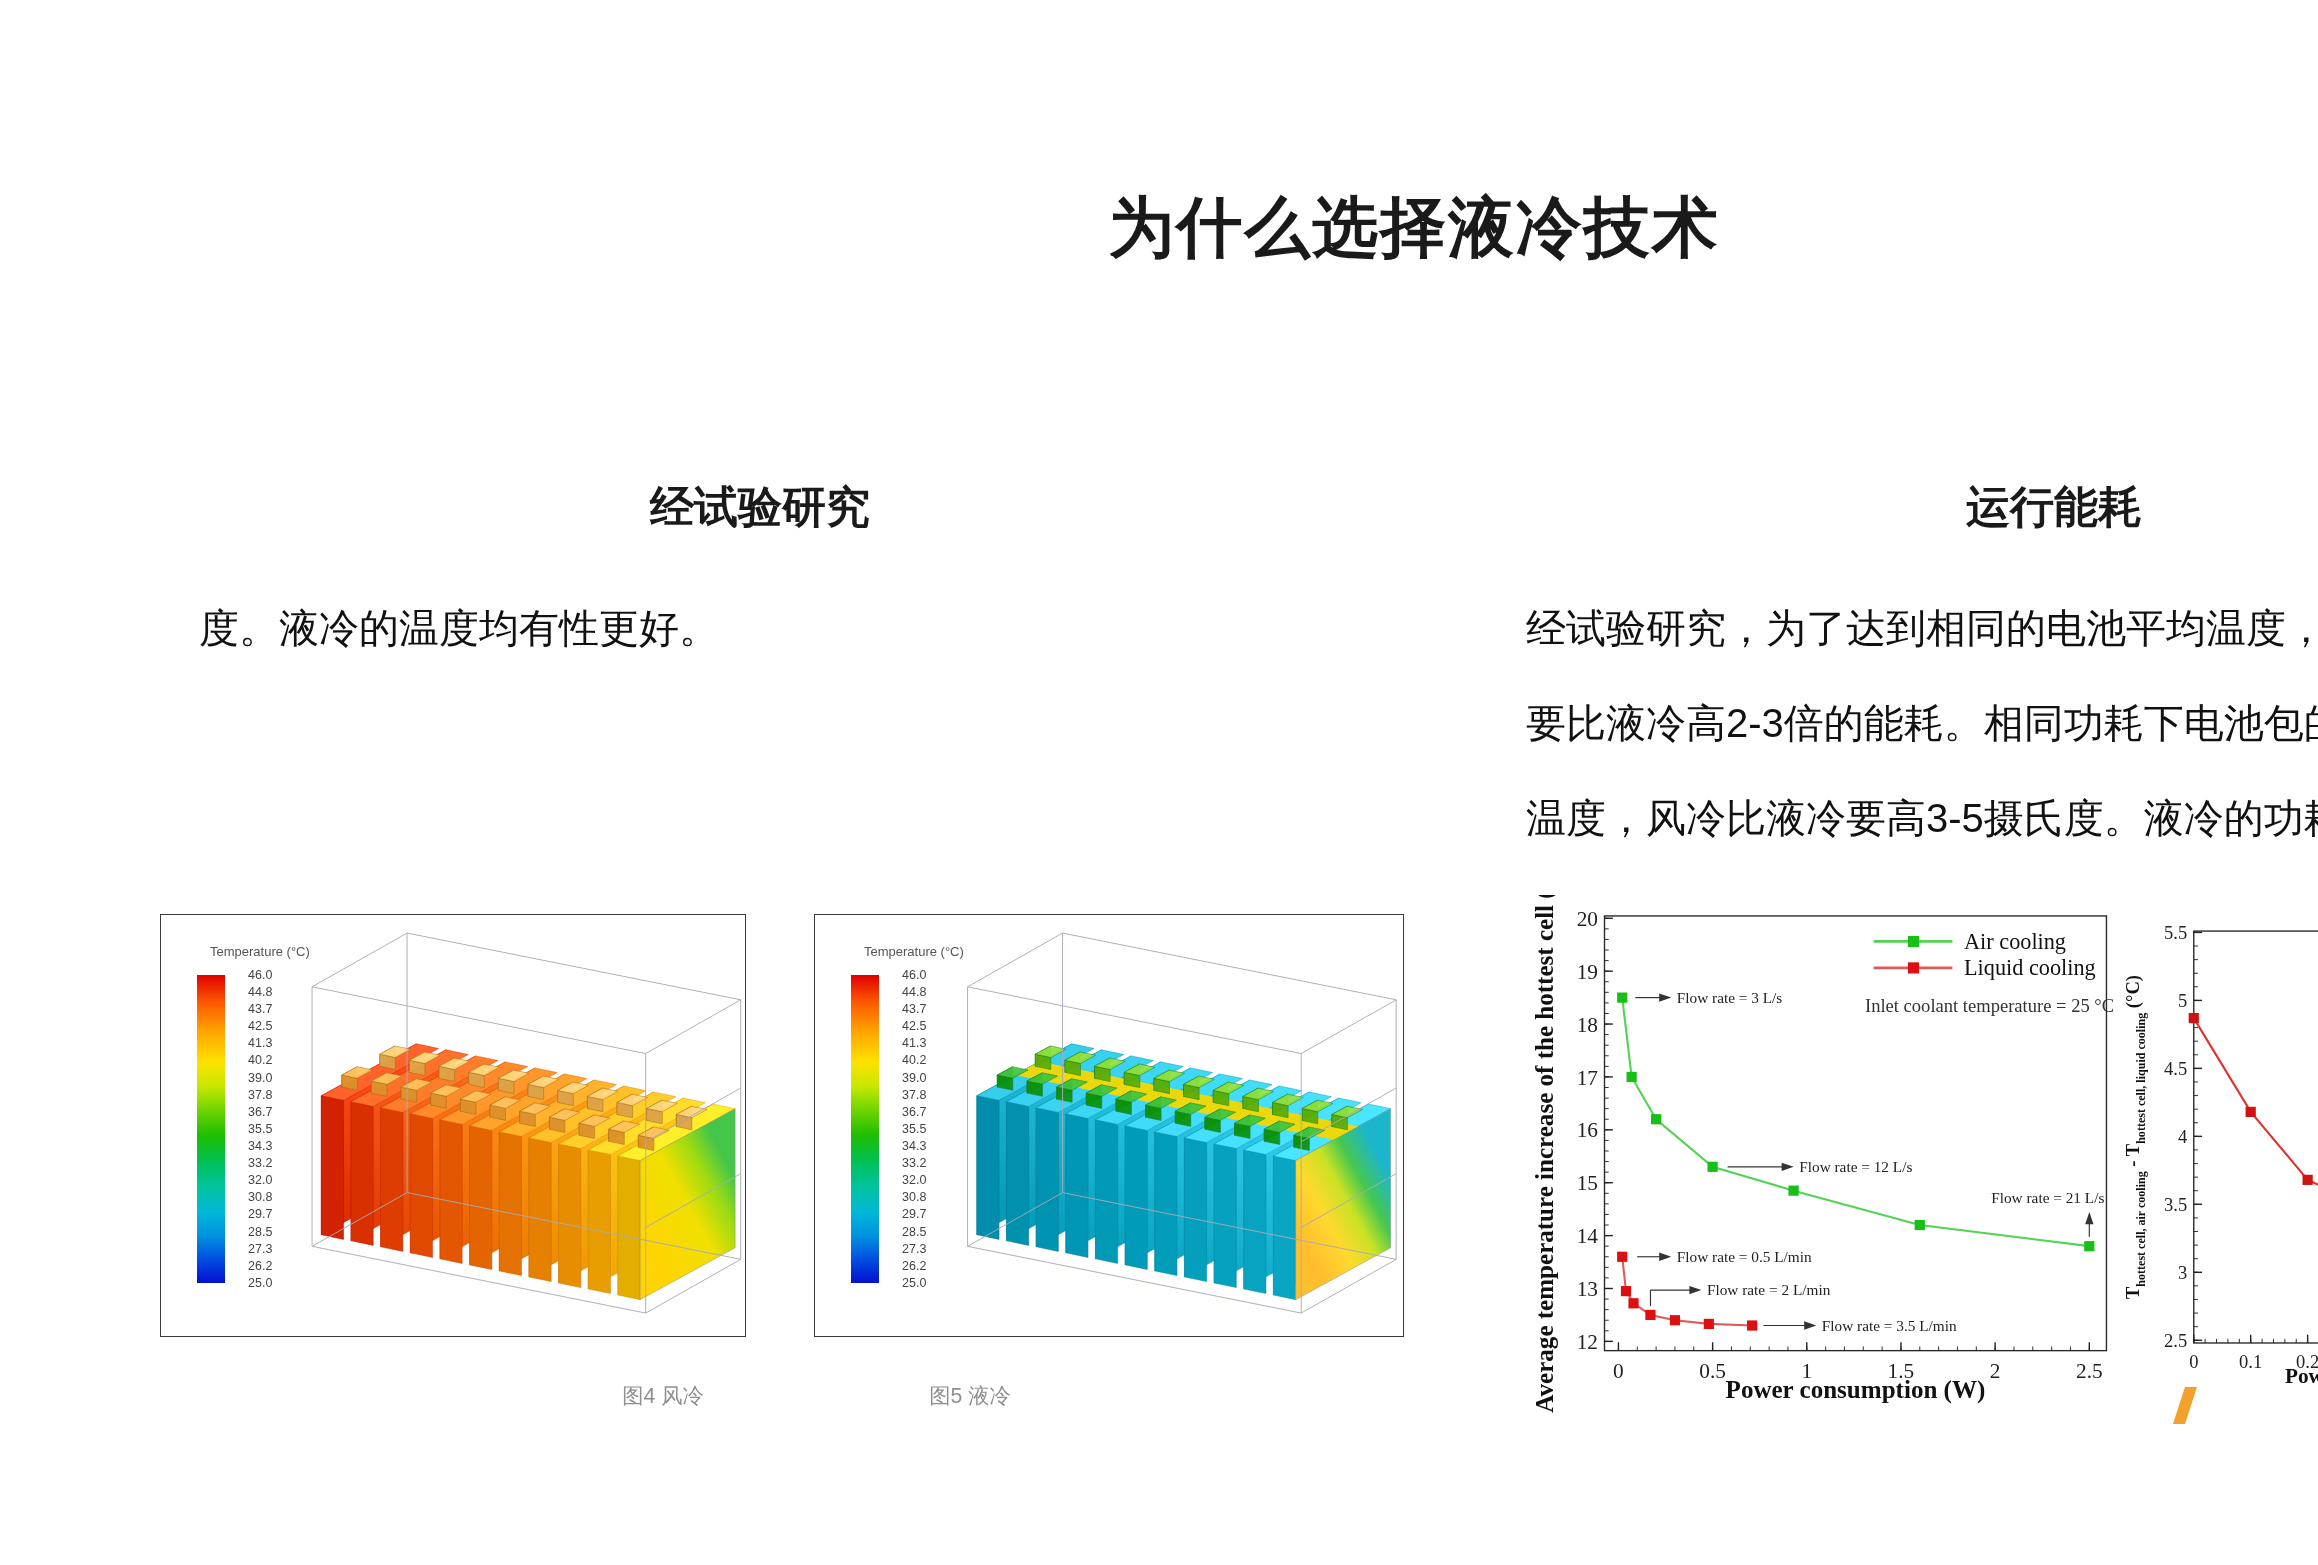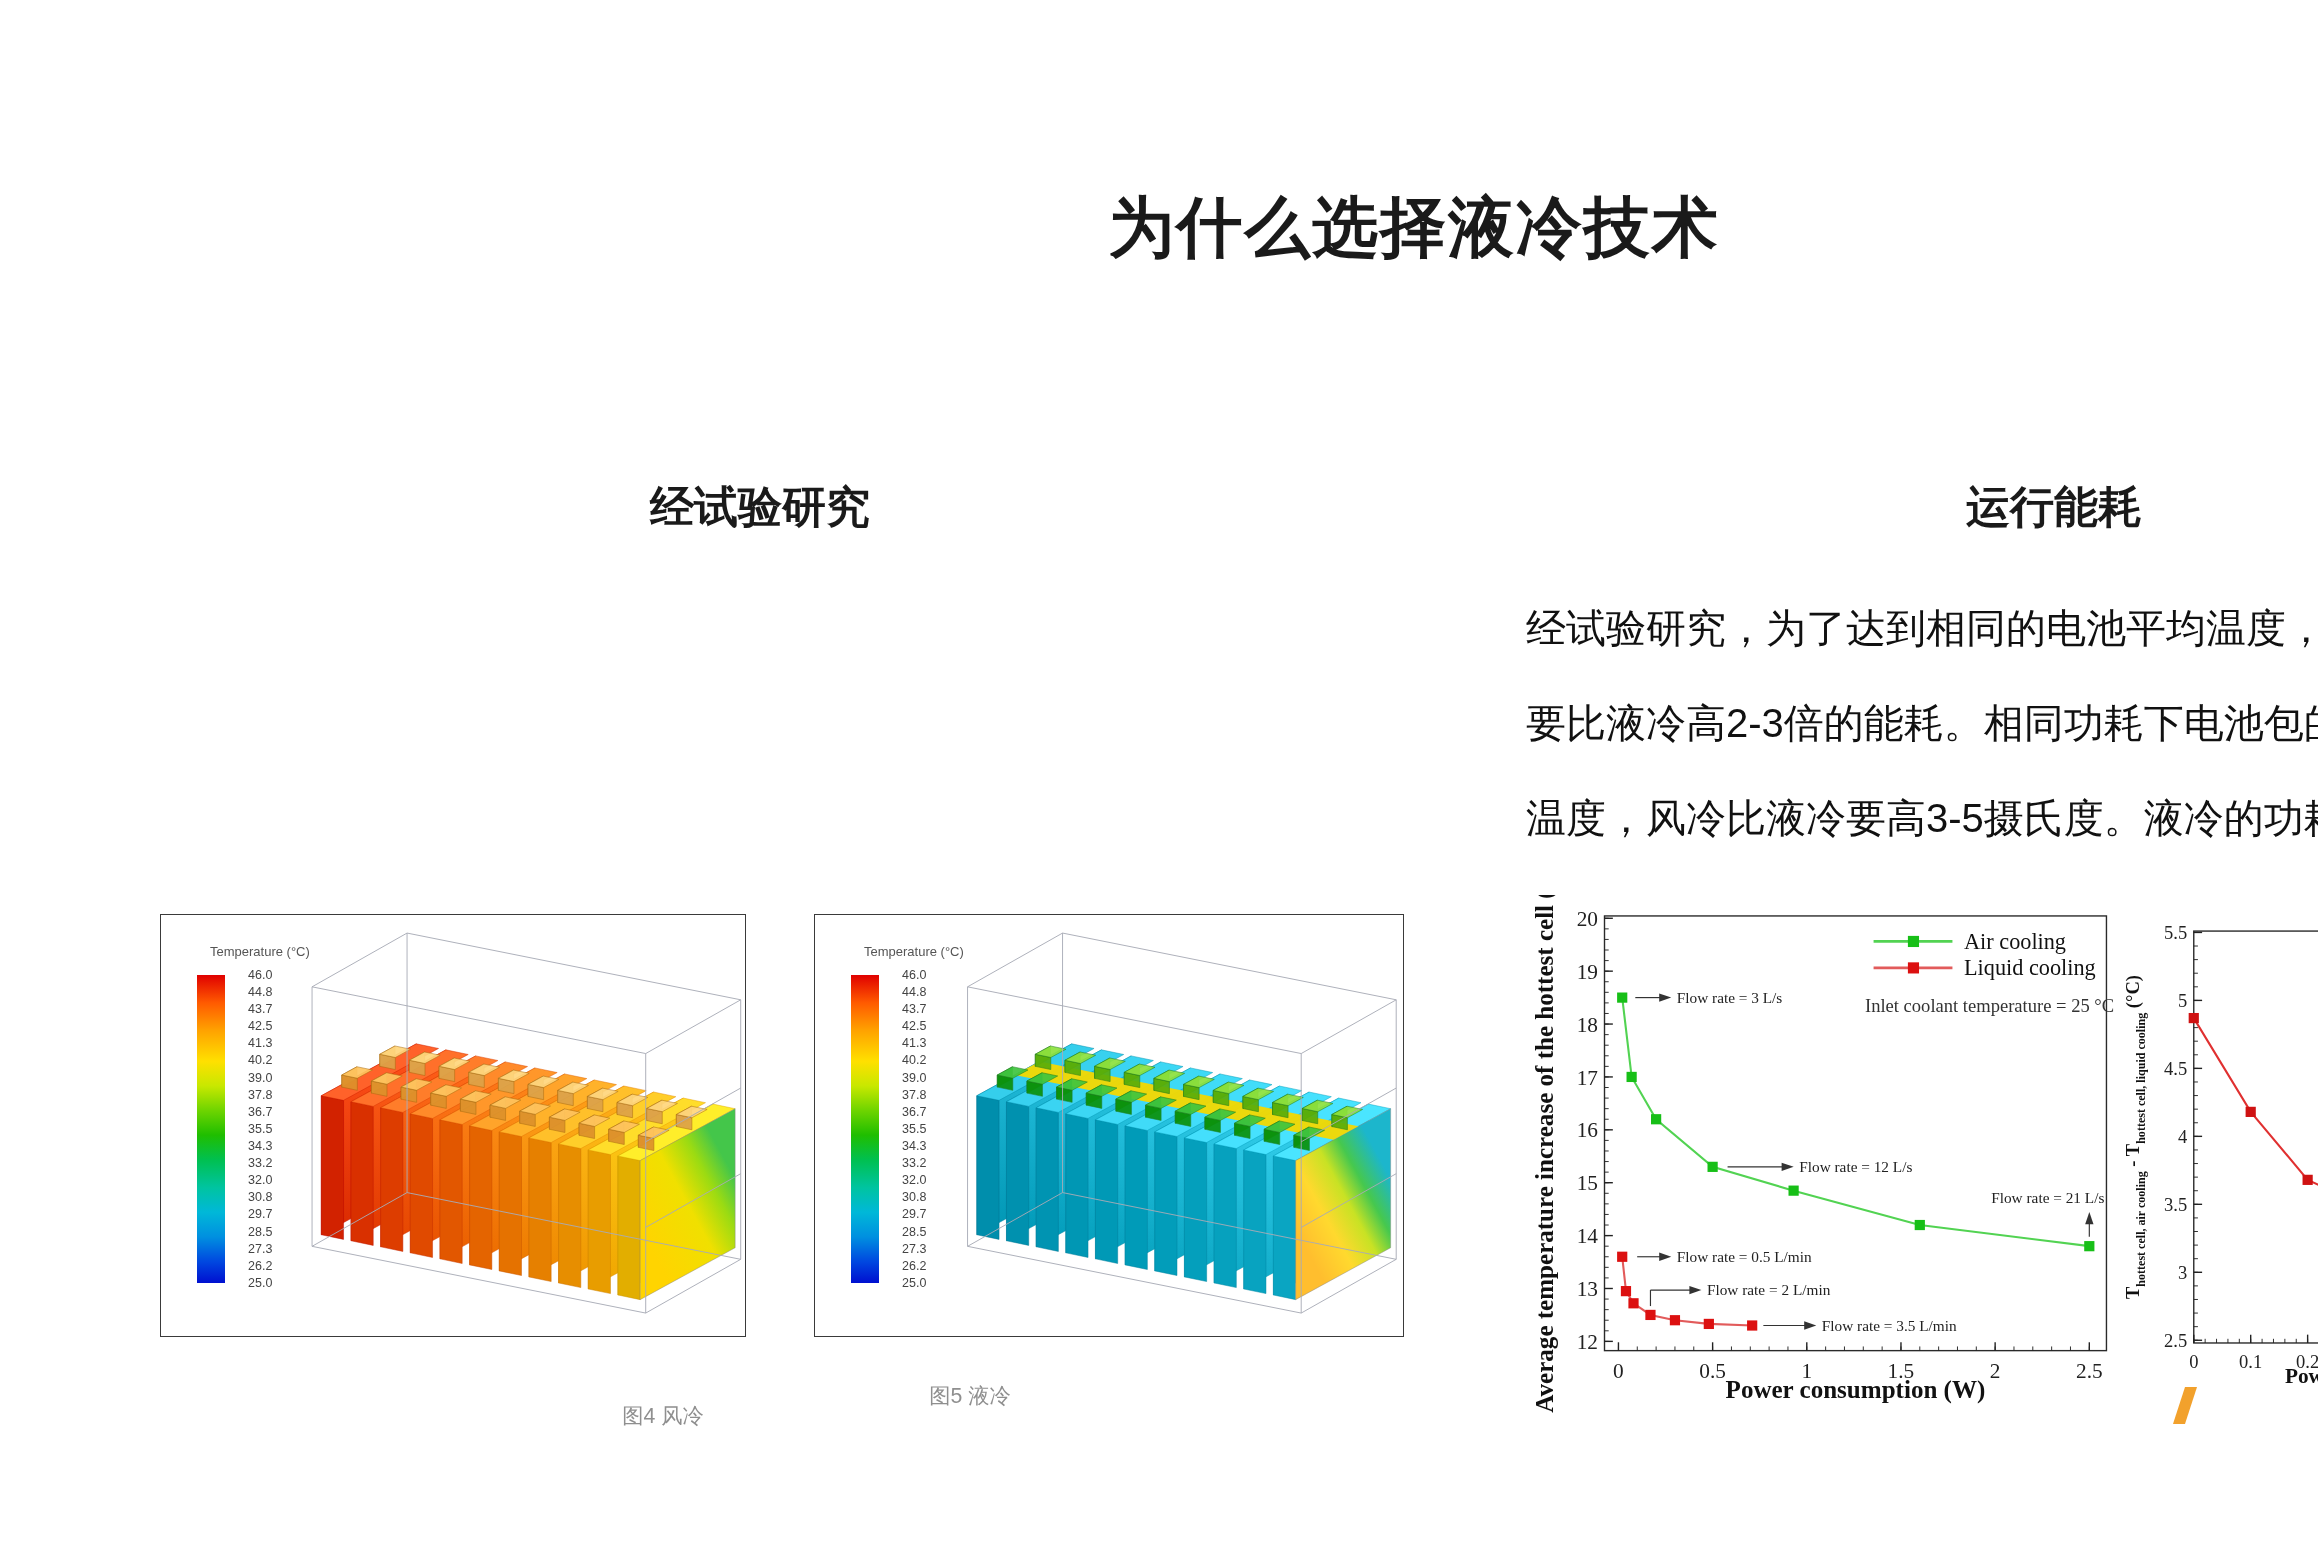--- a/index.html
+++ b/index.html
@@ -11,21 +11,21 @@
   .col-heading{top:441px;width:1150px;text-align:center;font-size:44px;font-weight:bold;}
   #left-heading{left:185px;}
   #right-heading{left:1479px;}
   .body-text{top:581px;font-size:40px;line-height:95px;color:#111;}
   #left-body{left:199px;width:1206px;}
   #right-body{left:1526px;width:1224px;}
   .fig-panel{top:914px;height:421px;background:#fff;border:1.4px solid #3a3a3a;}
   #fig1-panel{left:160px;width:584px;}
   #fig2-panel{left:814px;width:588px;}
   .fig-caption{top:1381px;width:204px;text-align:center;font-size:21.3px;color:#8f8f8f;}
-  #fig1-caption{left:561px;margin-top:20px;}
+  #fig1-caption{left:561px;}
   #fig2-caption{left:868px;}
   .cb-title{position:absolute;left:27px;top:29px;font-size:13px;color:#555;margin-left:22px;}
   .colorbar{position:absolute;left:36px;top:60px;width:28px;height:308px;
       background:linear-gradient(to bottom,
         #e00000 0%, #ff5a00 9%, #ffa200 18%, #ffe000 28%, #c8e800 36%,
         #6ed400 44%, #1fbe00 52%, #00c050 60%, #00c4a0 69%, #00b8d8 77%,
         #0090e0 85%, #0048e0 93%, #0010d0 100%);}
   .cb-label{position:absolute;left:87px;width:65px;font-size:12.5px;color:#444;}
   .chart-svg{font-family:"Liberation Serif",serif;}
   #chart1-svg{left:1521px;top:895px;}
@@ -35,20 +35,21 @@
 </style>
 </head>
 <body>
 
 <main>
 
   <h1 id="page-title" class="abs">为什么选择液冷技术</h1>
 
   <h2 id="left-heading" class="abs col-heading">经试验研究</h2>
   <div id="left-body" class="abs body-text">
+      <div>度。液冷的温度均有性更好。</div>
     </div>
 
   <div id="fig1-panel" class="abs fig-panel">
     <div class="cb-title">Temperature (°C)</div>
     <div class="colorbar"></div>
     <div class="cb-values" id="fig1-cb-values">
         <div class="cb-label" style="top: 53px;">46.0</div>
         <div class="cb-label" style="top: 70px;">44.8</div>
         <div class="cb-label" style="top: 87px;">43.7</div>
         <div class="cb-label" style="top: 104px;">42.5</div>

